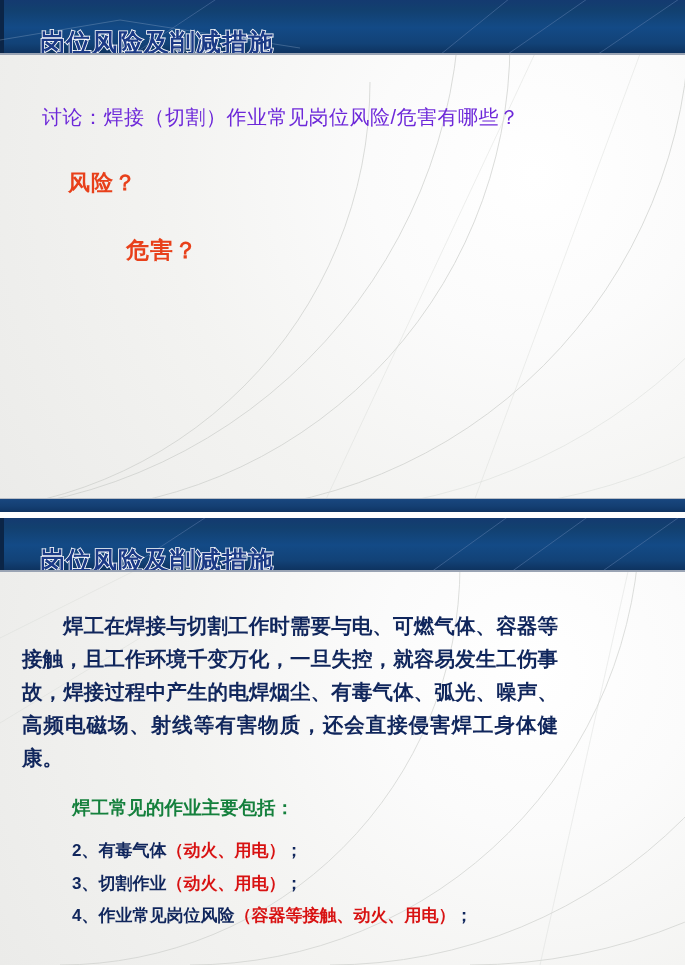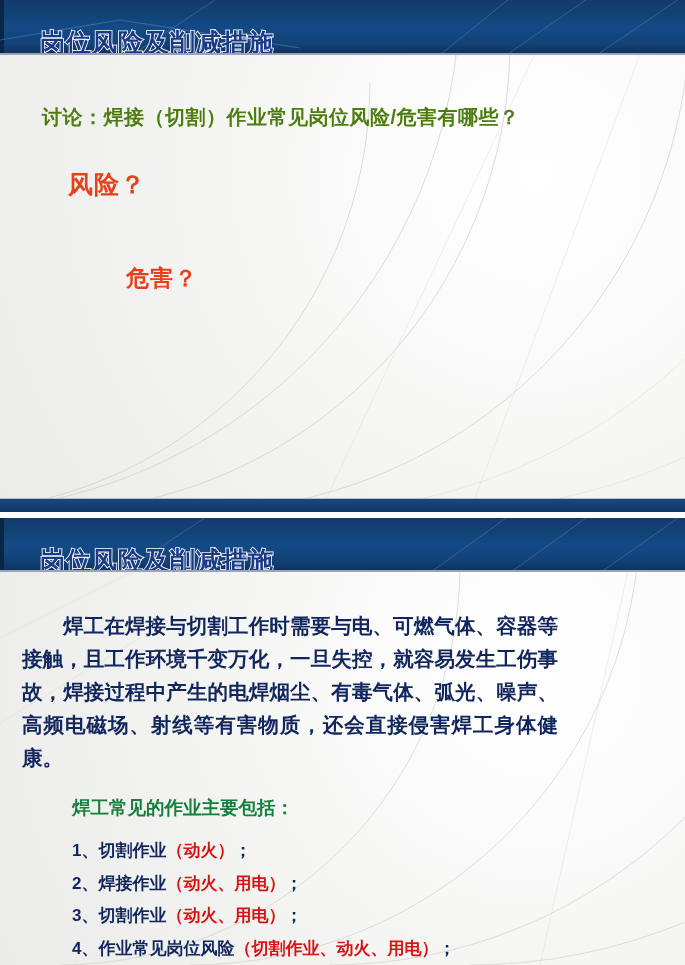--- a/index.html
+++ b/index.html
@@ -102,45 +102,44 @@
   }
 
   
   .s1-body { position: absolute; inset: 0; }
 
   .s1-question {
     position: absolute;
     left: 42px;
     top: 104px;
     font-size: 20px;
-    font-weight: bold;
-    color: #4d7c0f;
+    font-weight: normal;
+    color: #6d28d9;
     white-space: nowrap;
     letter-spacing: 0.5px;
   }
   .s1-risk {
     position: absolute;
     left: 68px;
     top: 168px;
-    font-size: 25px;
+    font-size: 22px;
     font-weight: bold;
     color: #e8401a;
     white-space: nowrap;
     letter-spacing: 1px;
   }
   .s1-harm {
     position: absolute;
     left: 126px;
     top: 235px;
     font-size: 23px;
     font-weight: bold;
     color: #e8401a;
     white-space: nowrap;
     letter-spacing: 1px;
-    margin-top: 28px;
   }
 
   
   .s2-body {
     position: absolute;
     left: 0;
     top: 52px;
     width: 580px;
     bottom: 0;
   }
@@ -272,21 +271,20 @@
       </div>
       <h1 class="slide-title">岗位风险及削减措施</h1>
     </header>
 
     <div class="s2-body">
       <p class="s2-paragraph">焊工在焊接与切割工作时需要与电、可燃气体、容器等接触，且工作环境千变万化，一旦失控，就容易发生工伤事故，焊接过程中产生的电焊烟尘、有毒气体、弧光、噪声、高频电磁场、射线等有害物质，还会直接侵害焊工身体健康。</p>
 
       <div class="s2-subhead">焊工常见的作业主要包括：</div>
 
       <ul class="s2-list" id="s2-list">
-          <li><span>1、</span><span>切割作业</span><span class="hl">（动火）</span><span class="tail">；</span></li>
-          <li><span>2、</span><span>焊接作业</span><span class="hl">（动火、用电）</span><span class="tail">；</span></li>
+          <li><span>2、</span><span>有毒气体</span><span class="hl">（动火、用电）</span><span class="tail">；</span></li>
           <li><span>3、</span><span>切割作业</span><span class="hl">（动火、用电）</span><span class="tail">；</span></li>
-          <li><span>4、</span><span>作业常见岗位风险</span><span class="hl">（切割作业、动火、用电）</span><span class="tail">；</span></li>
+          <li><span>4、</span><span>作业常见岗位风险</span><span class="hl">（容器等接触、动火、用电）</span><span class="tail">；</span></li>
         </ul>
     </div>
   </section>
 
 </div>
 
 </body></html>

